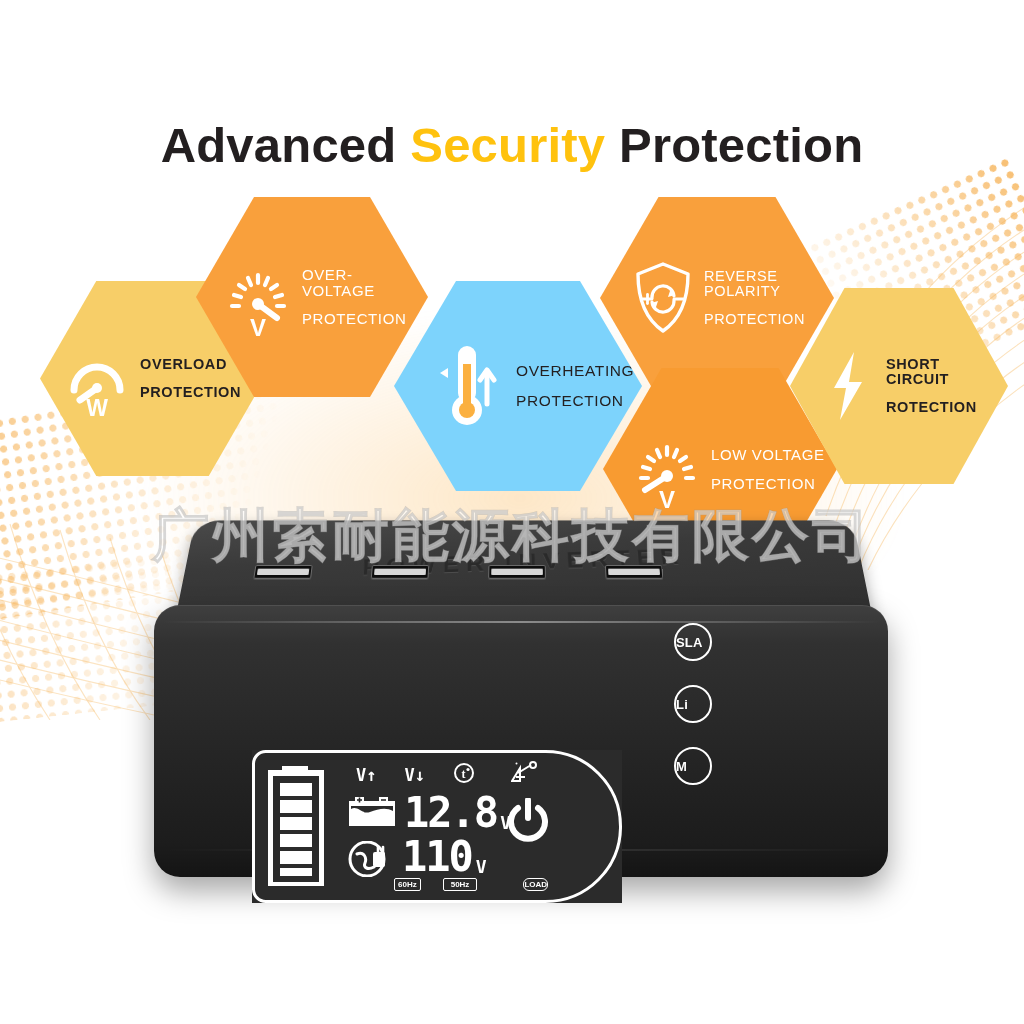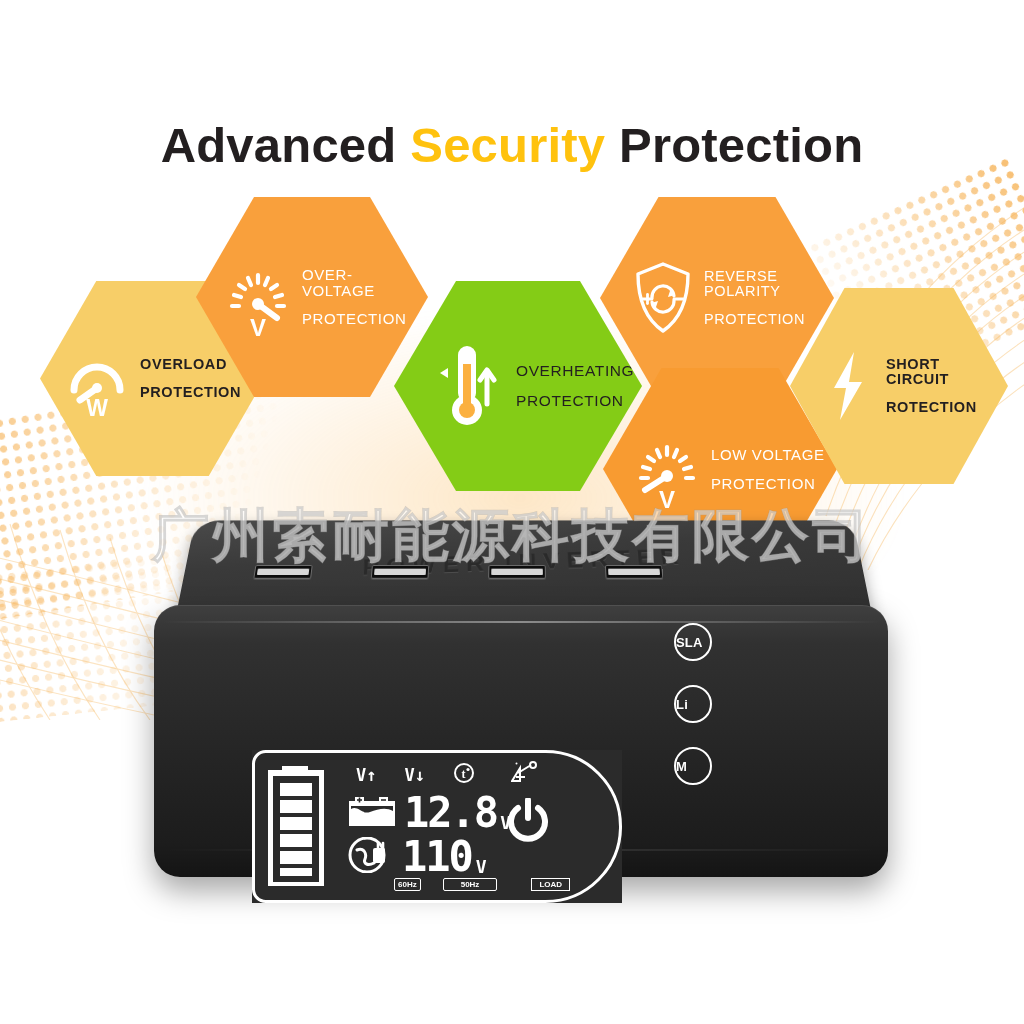--- a/index.html
+++ b/index.html
@@ -252,21 +252,21 @@
         </svg>
       </div>
       <div class="hex-text t-white" style="font-size:15px;">
         <span>OVER-VOLTAGE</span>
         <span>PROTECTION</span>
       </div>
     </div>
   </div>
 
   <div class="hexwrap" style="left:394px;top:281px;width:248px;height:210px;">
-    <div class="hex" style="background:#84cc16;">
+    <div class="hex" style="background:#7dd3fc;">
       <div class="hex-icon" style="width:96px;height:100%;padding-left:26px;">
         <svg width="72" height="96" viewBox="0 0 72 96">
           <path d="M16,30 L16,40 L8,35 Z" fill="#fff"></path>
           <rect x="26" y="8" width="18" height="56" rx="9" fill="#fff"></rect>
           <circle cx="35" cy="72" r="15" fill="#fff"></circle>
           <rect x="31" y="26" width="8" height="46" fill="#fbb040"></rect>
           <circle cx="35" cy="72" r="8" fill="#fbb040"></circle>
           <path d="M55,66 L55,34" stroke="#fff" stroke-width="5" fill="none" stroke-linecap="round"></path>
           <path d="M48,42 L55,32 L62,42" fill="none" stroke="#fff" stroke-width="5" stroke-linecap="round" stroke-linejoin="round"></path>
         </svg>
@@ -415,40 +415,40 @@
                 <line x1="9" y1="5" x2="14" y2="5"></line>
                 <line x1="11.5" y1="2.5" x2="11.5" y2="7.5"></line>
                 <line x1="33" y1="5" x2="38" y2="5"></line>
               </g>
             </svg>
           </span>
           <span class="seg" style="font-size:42px;letter-spacing:-2px;margin-left:8px;">12.8</span>
           <span class="seg" style="font-size:18px;margin-left:3px;align-self:flex-end;margin-bottom:4px;">V</span>
         </div>
 
-        <div style="position:absolute;left:96px;top:82px;display:flex;align-items:center;">
+        <div style="position:absolute;left:96px;top:82px;display:flex;align-items:flex-end;">
           <span>
             <svg width="44" height="36" viewBox="0 0 44 36">
               <circle cx="19" cy="18" r="17" fill="none" stroke="#fff" stroke-width="3"></circle>
               <path d="M9,13 C16,10 19,17 17,22 C15,27 20,29 26,26" fill="none" stroke="#fff" stroke-width="3" stroke-linecap="round"></path>
               <rect x="25" y="11" width="12" height="15" rx="2" fill="#fff"></rect>
               <g stroke="#fff" stroke-width="2.6" stroke-linecap="round">
                 <line x1="30" y1="6" x2="30" y2="12"></line>
                 <line x1="35" y1="6" x2="35" y2="12"></line>
               </g>
             </svg>
           </span>
           <span class="seg" style="font-size:42px;letter-spacing:-2px;margin-left:10px;">110</span>
           <span class="seg" style="font-size:18px;margin-left:4px;align-self:flex-end;margin-bottom:4px;">V</span>
         </div>
 
         <div style="position:absolute;left:142px;top:128px;display:flex;gap:22px;">
           <span style="border:1.6px solid #fff;color:#fff;font-size:8px;font-weight:bold;padding:1px 3px;border-radius:2px;">60Hz</span>
-          <span style="border:1.6px solid #fff;color:#fff;font-size:8px;font-weight:bold;padding:1px 17px;border-radius:2px;">50Hz</span>
-          <span style="border:1.6px solid #fff;color:#fff;font-size:8px;font-weight:bold;padding:1px 7px;border-radius:0;margin-left:12px;">LOAD</span>
+          <span style="border:1.6px solid #fff;color:#fff;font-size:8px;font-weight:bold;padding:1px 7px;border-radius:2px;">50Hz</span>
+          <span style="border:1.6px solid #fff;color:#fff;font-size:8px;font-weight:bold;padding:1px 0;border-radius:6px;margin-left:24px;">LOAD</span>
         </div>
 
         <div style="position:absolute;left:254px;top:48px;">
           <svg width="44" height="46" viewBox="0 0 44 46">
             <path d="M32,10 A17,17 0 1 1 12,10" fill="none" stroke="#fff" stroke-width="6" stroke-linecap="round"></path>
             <line x1="22" y1="2" x2="22" y2="20" stroke="#fff" stroke-width="6" stroke-linecap="round"></line>
           </svg>
         </div>
 
       </div>

